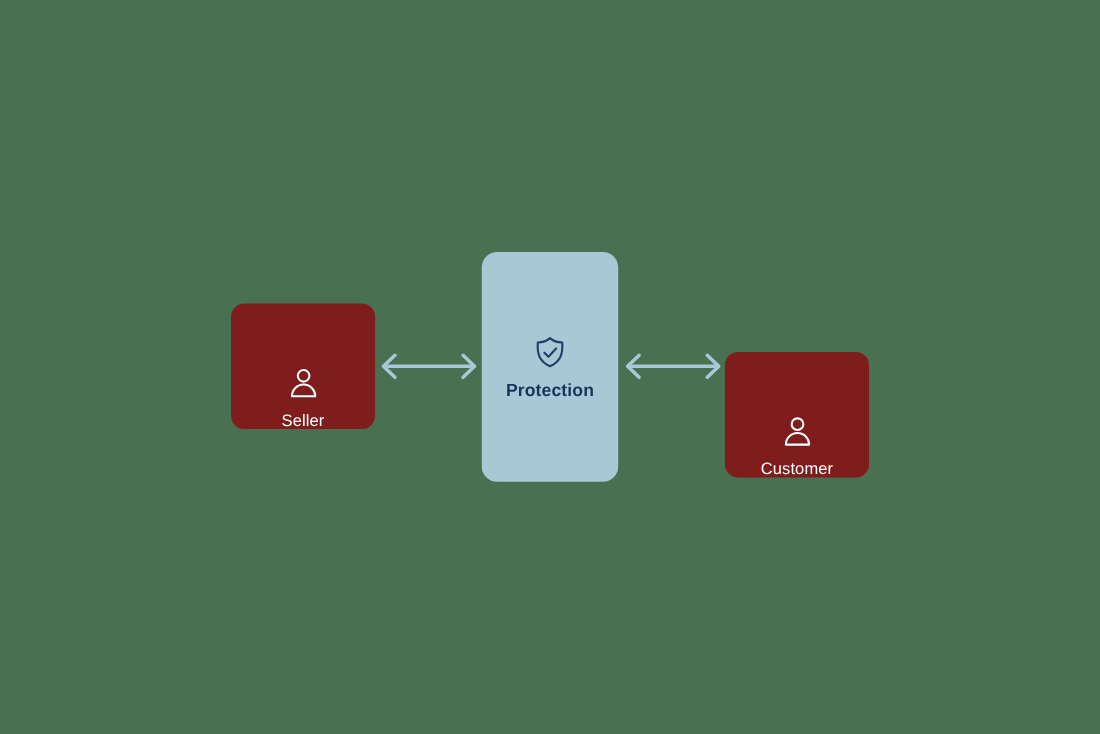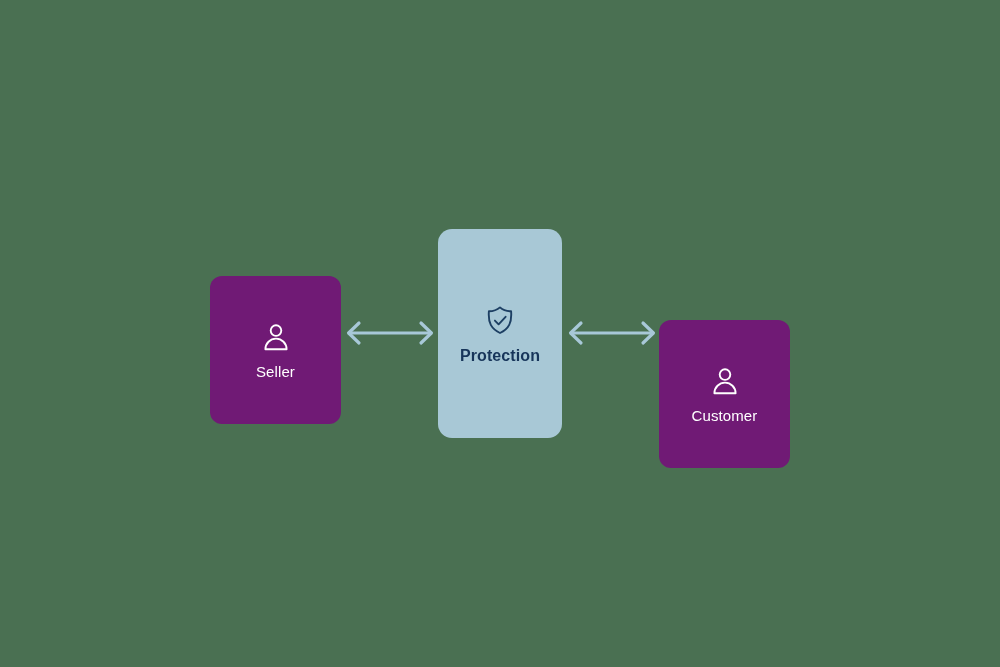--- a/index.html
+++ b/index.html
@@ -25,24 +25,25 @@
     position: absolute;
     box-sizing: border-box;
     display: flex;
     flex-direction: column;
     align-items: center;
     justify-content: center;
   }
 
   .card-actor {
     width: 131px;
-    height: 148px;
-    background: #701a75;
+    height: 114px;
+    background: #7f1d1d;
     border-radius: 12px;
     top: 276px;
+    justify-content: flex-end;
   }
   #card-seller   { left: 210px; }
   #card-customer { left: 659px; margin-top: 44px; }
 
   .card-actor .icon-wrap {
     width: 34px;
     height: 34px;
     margin-bottom: 9px;
     display: block;
   }

